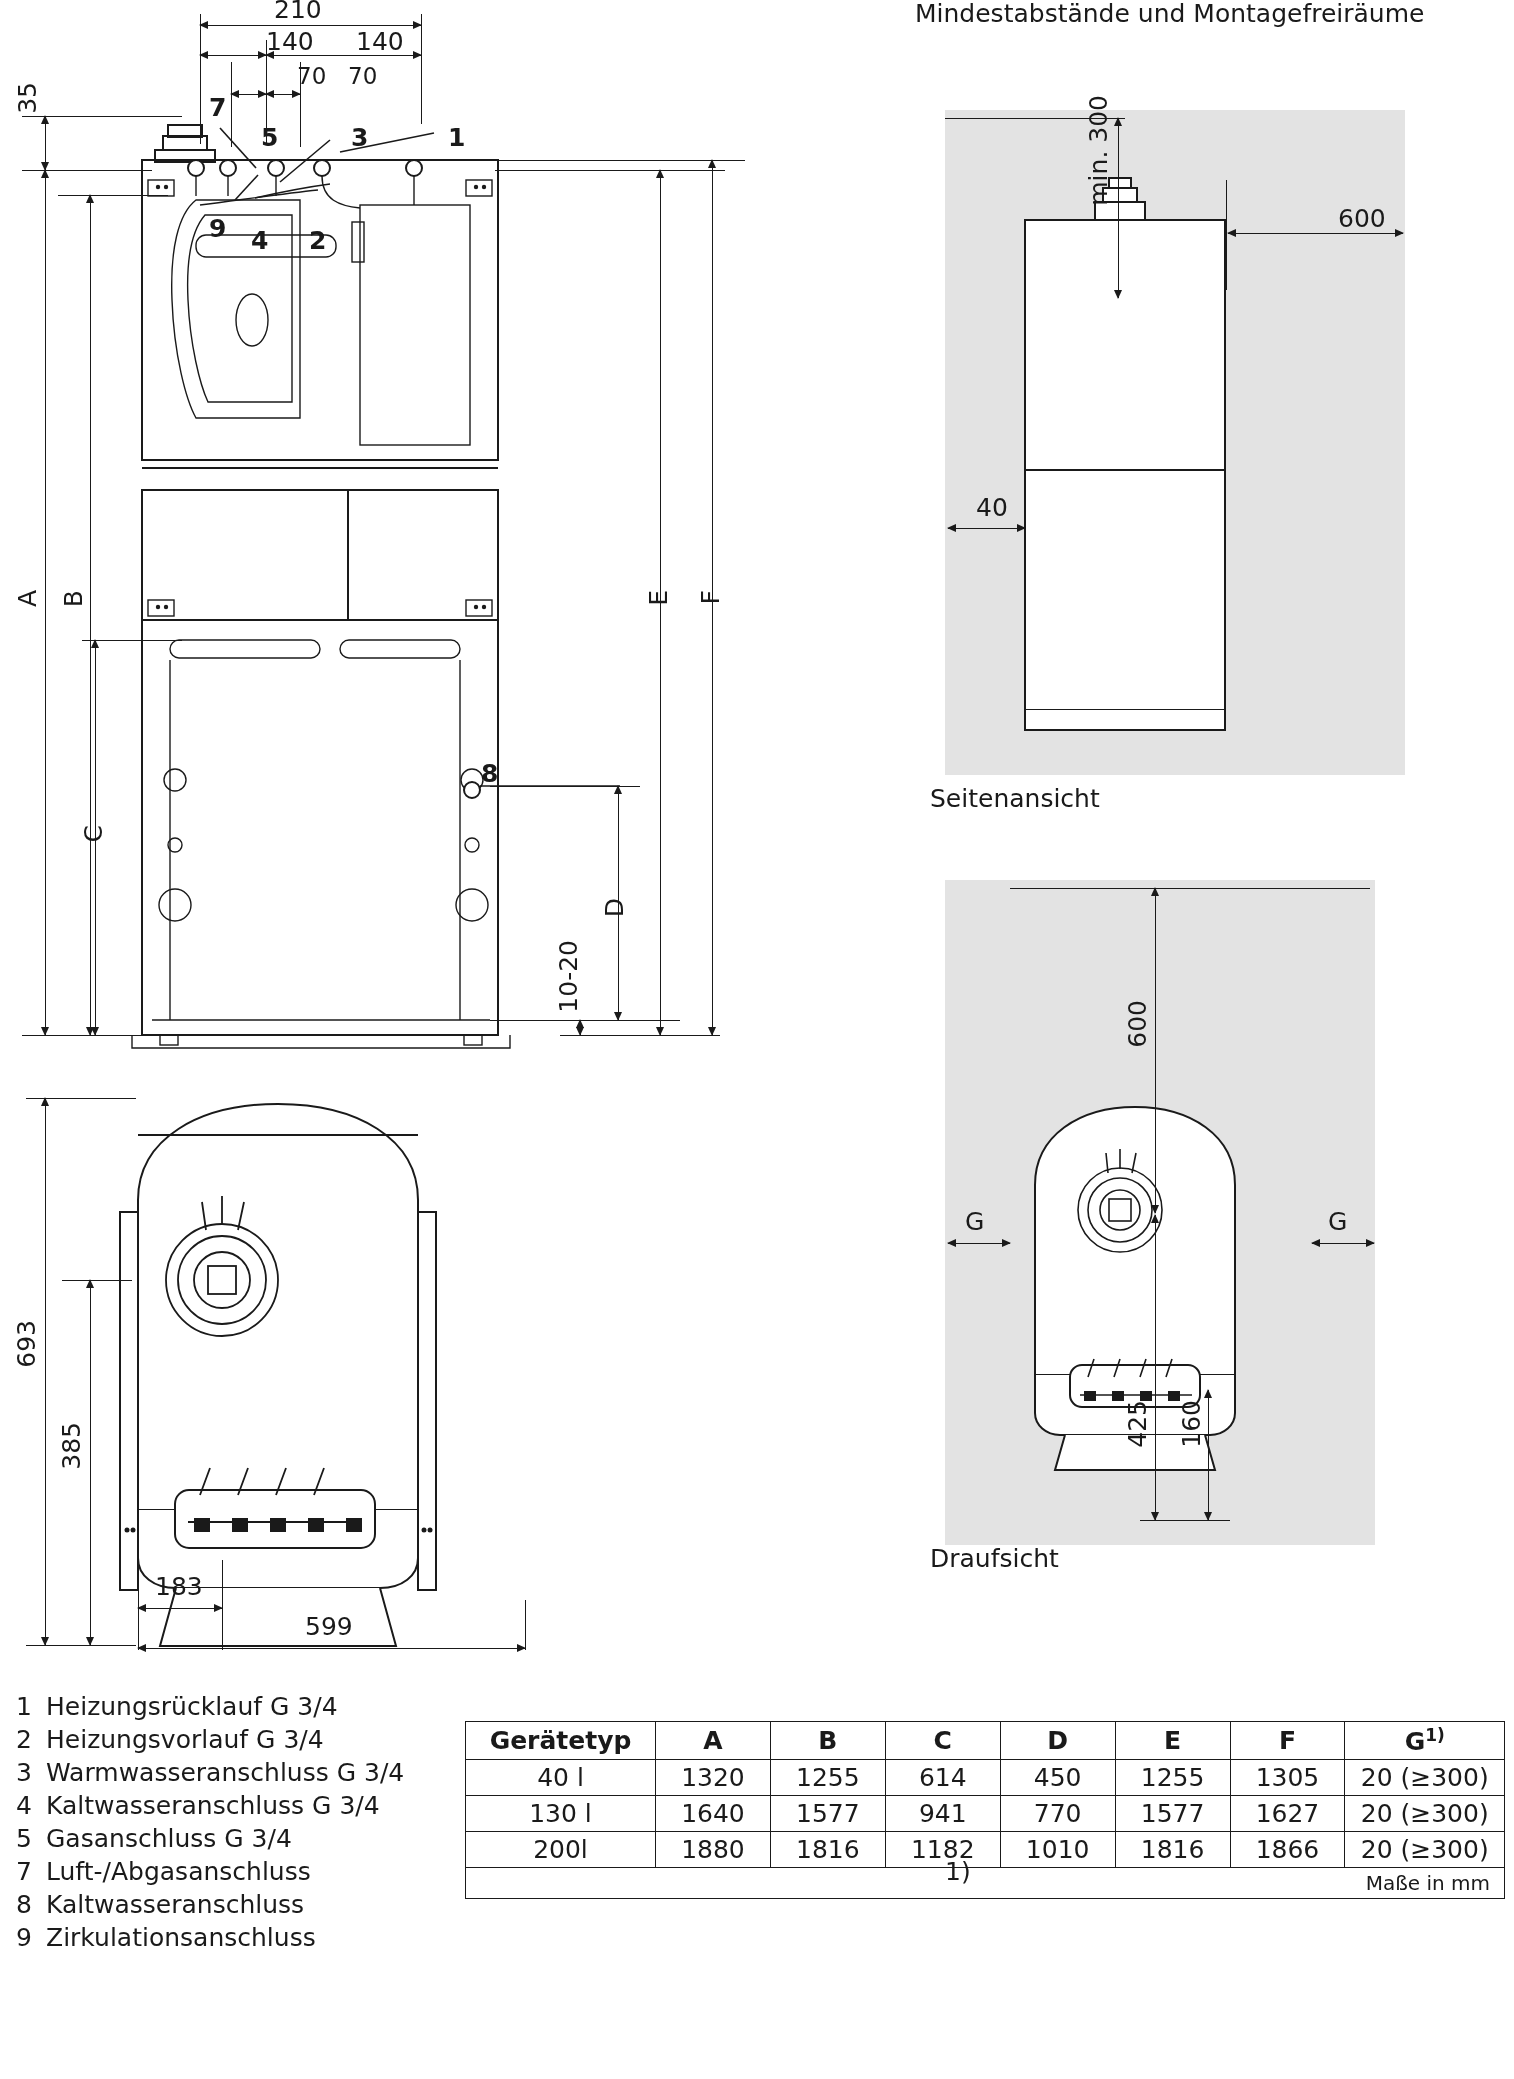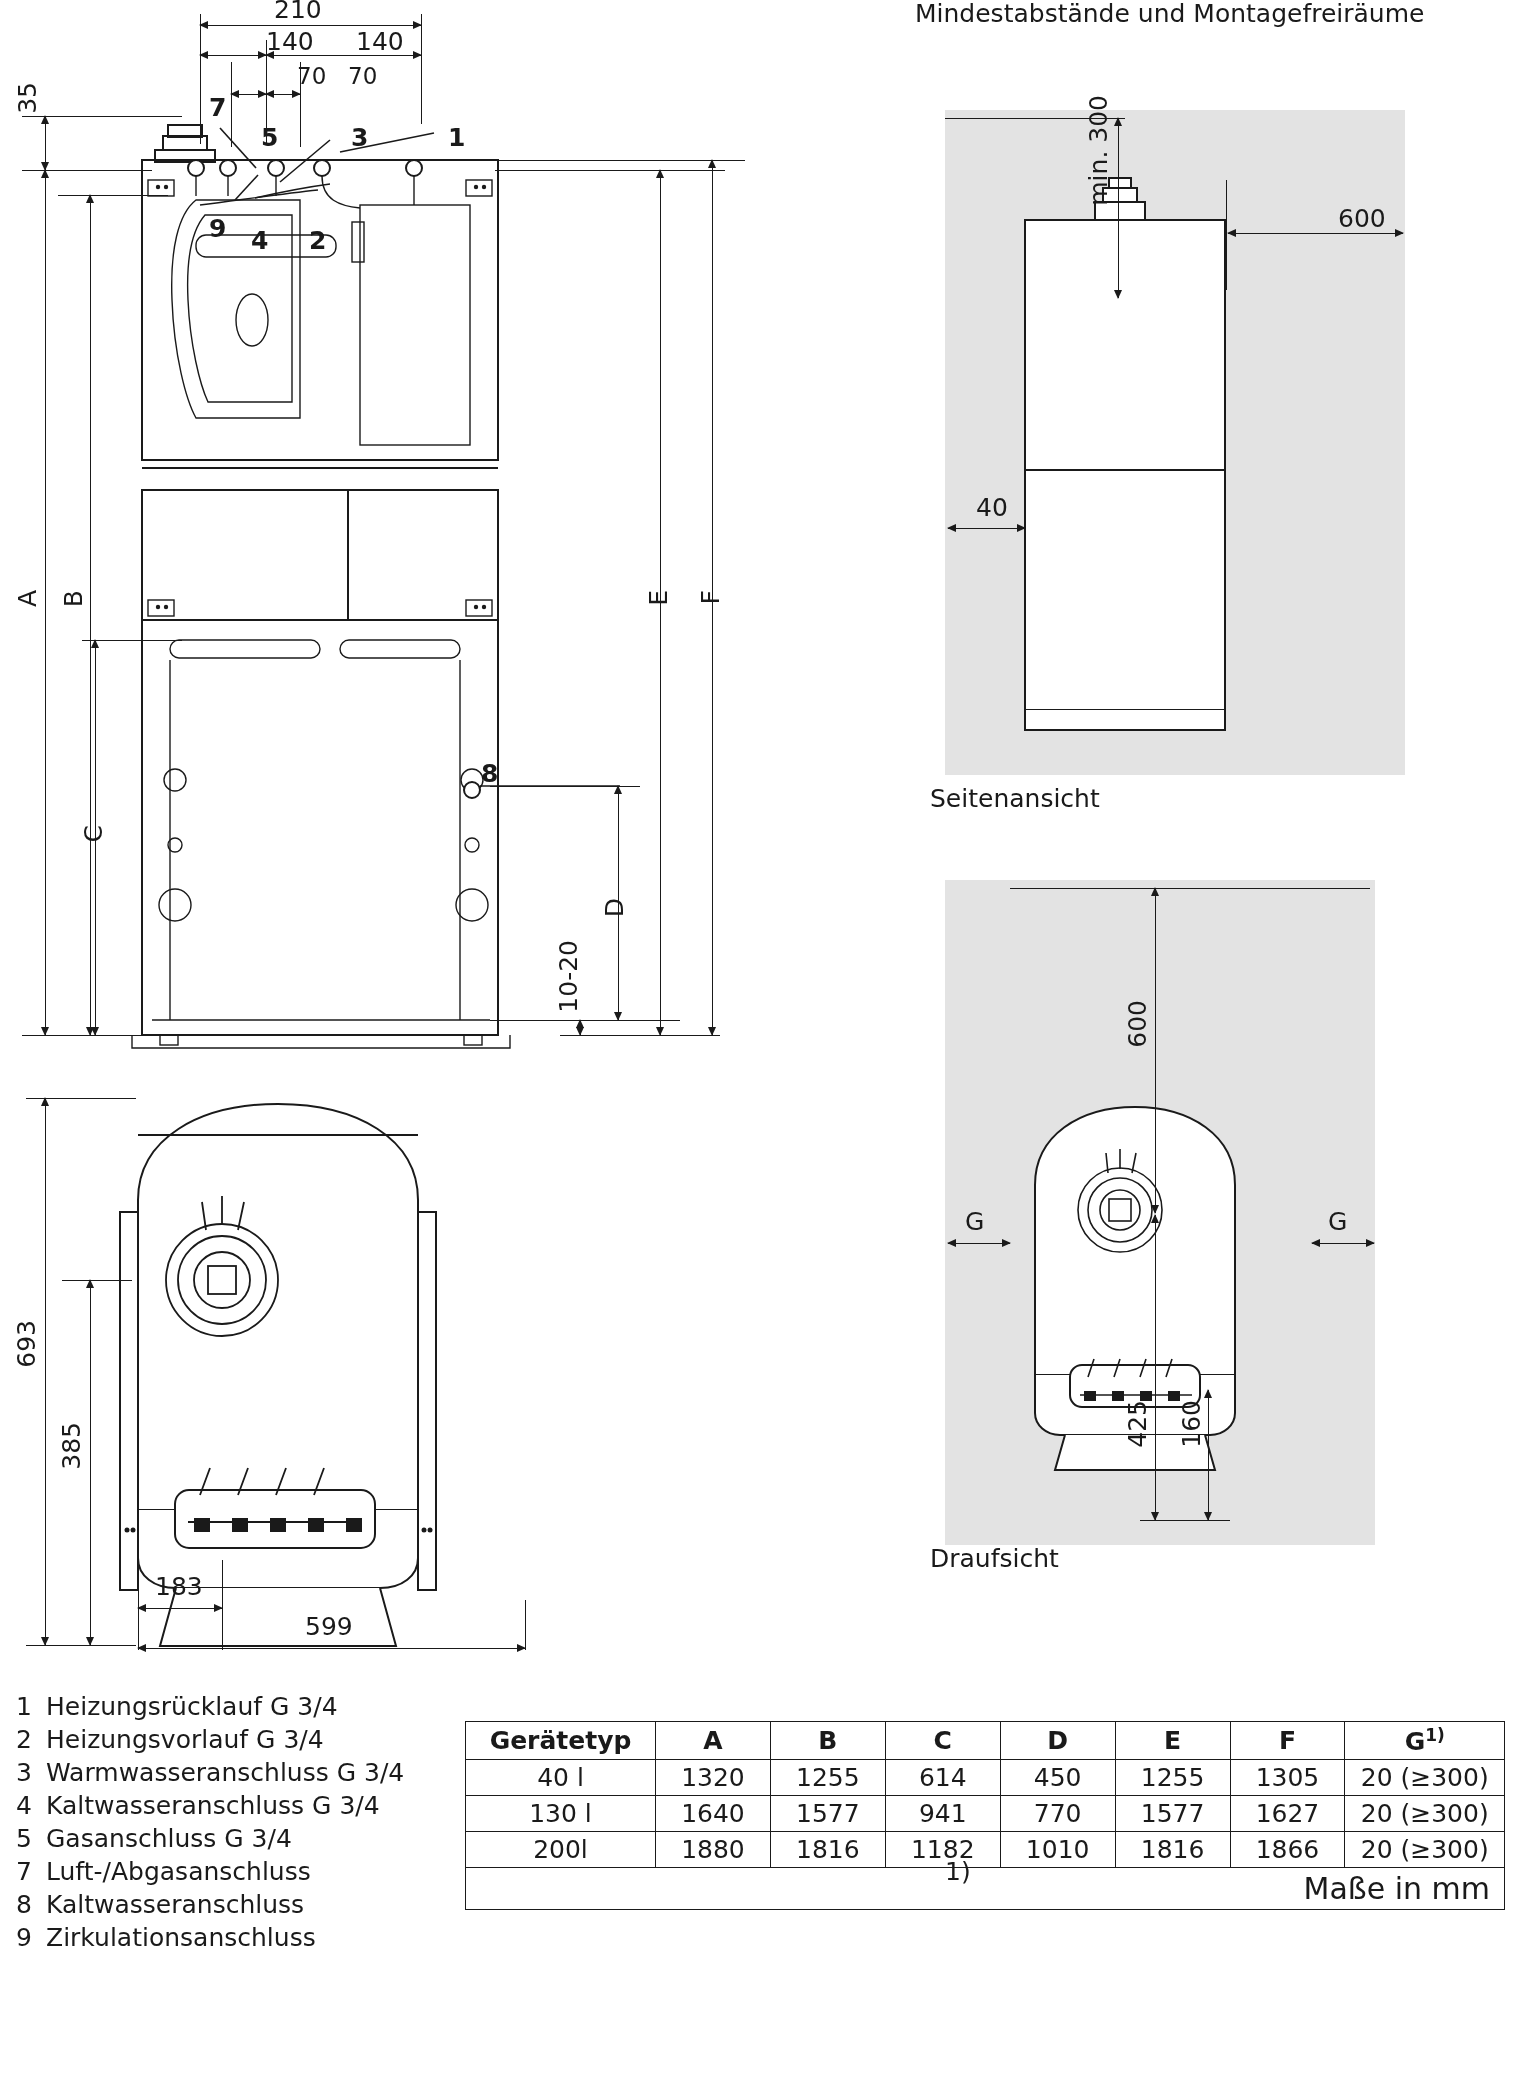--- a/index.html
+++ b/index.html
@@ -386,21 +386,21 @@
       <td>200l</td>
       <td>1880</td>
       <td>1816</td>
       <td>1182</td>
       <td>1010</td>
       <td>1816</td>
       <td>1866</td>
       <td>20 (≥300)</td>
     </tr>
     <tr>
-      <td colspan="8" style="text-align:right;padding-right:14px;font-size:30px;">Maße in mm</td>
+      <td colspan="8" style="text-align:right;padding-right:14px;font-size:20px;">Maße in mm</td>
     </tr>
   </tbody>
 </table>
 
 <div class="abs" style="left:945px;top:1855px;width:560px;">
   <div style="display:flex;font-size:25px;line-height:1.36;">
     <span style="width:42px;flex:none;">1)</span>
   </div>
 </div>
 

